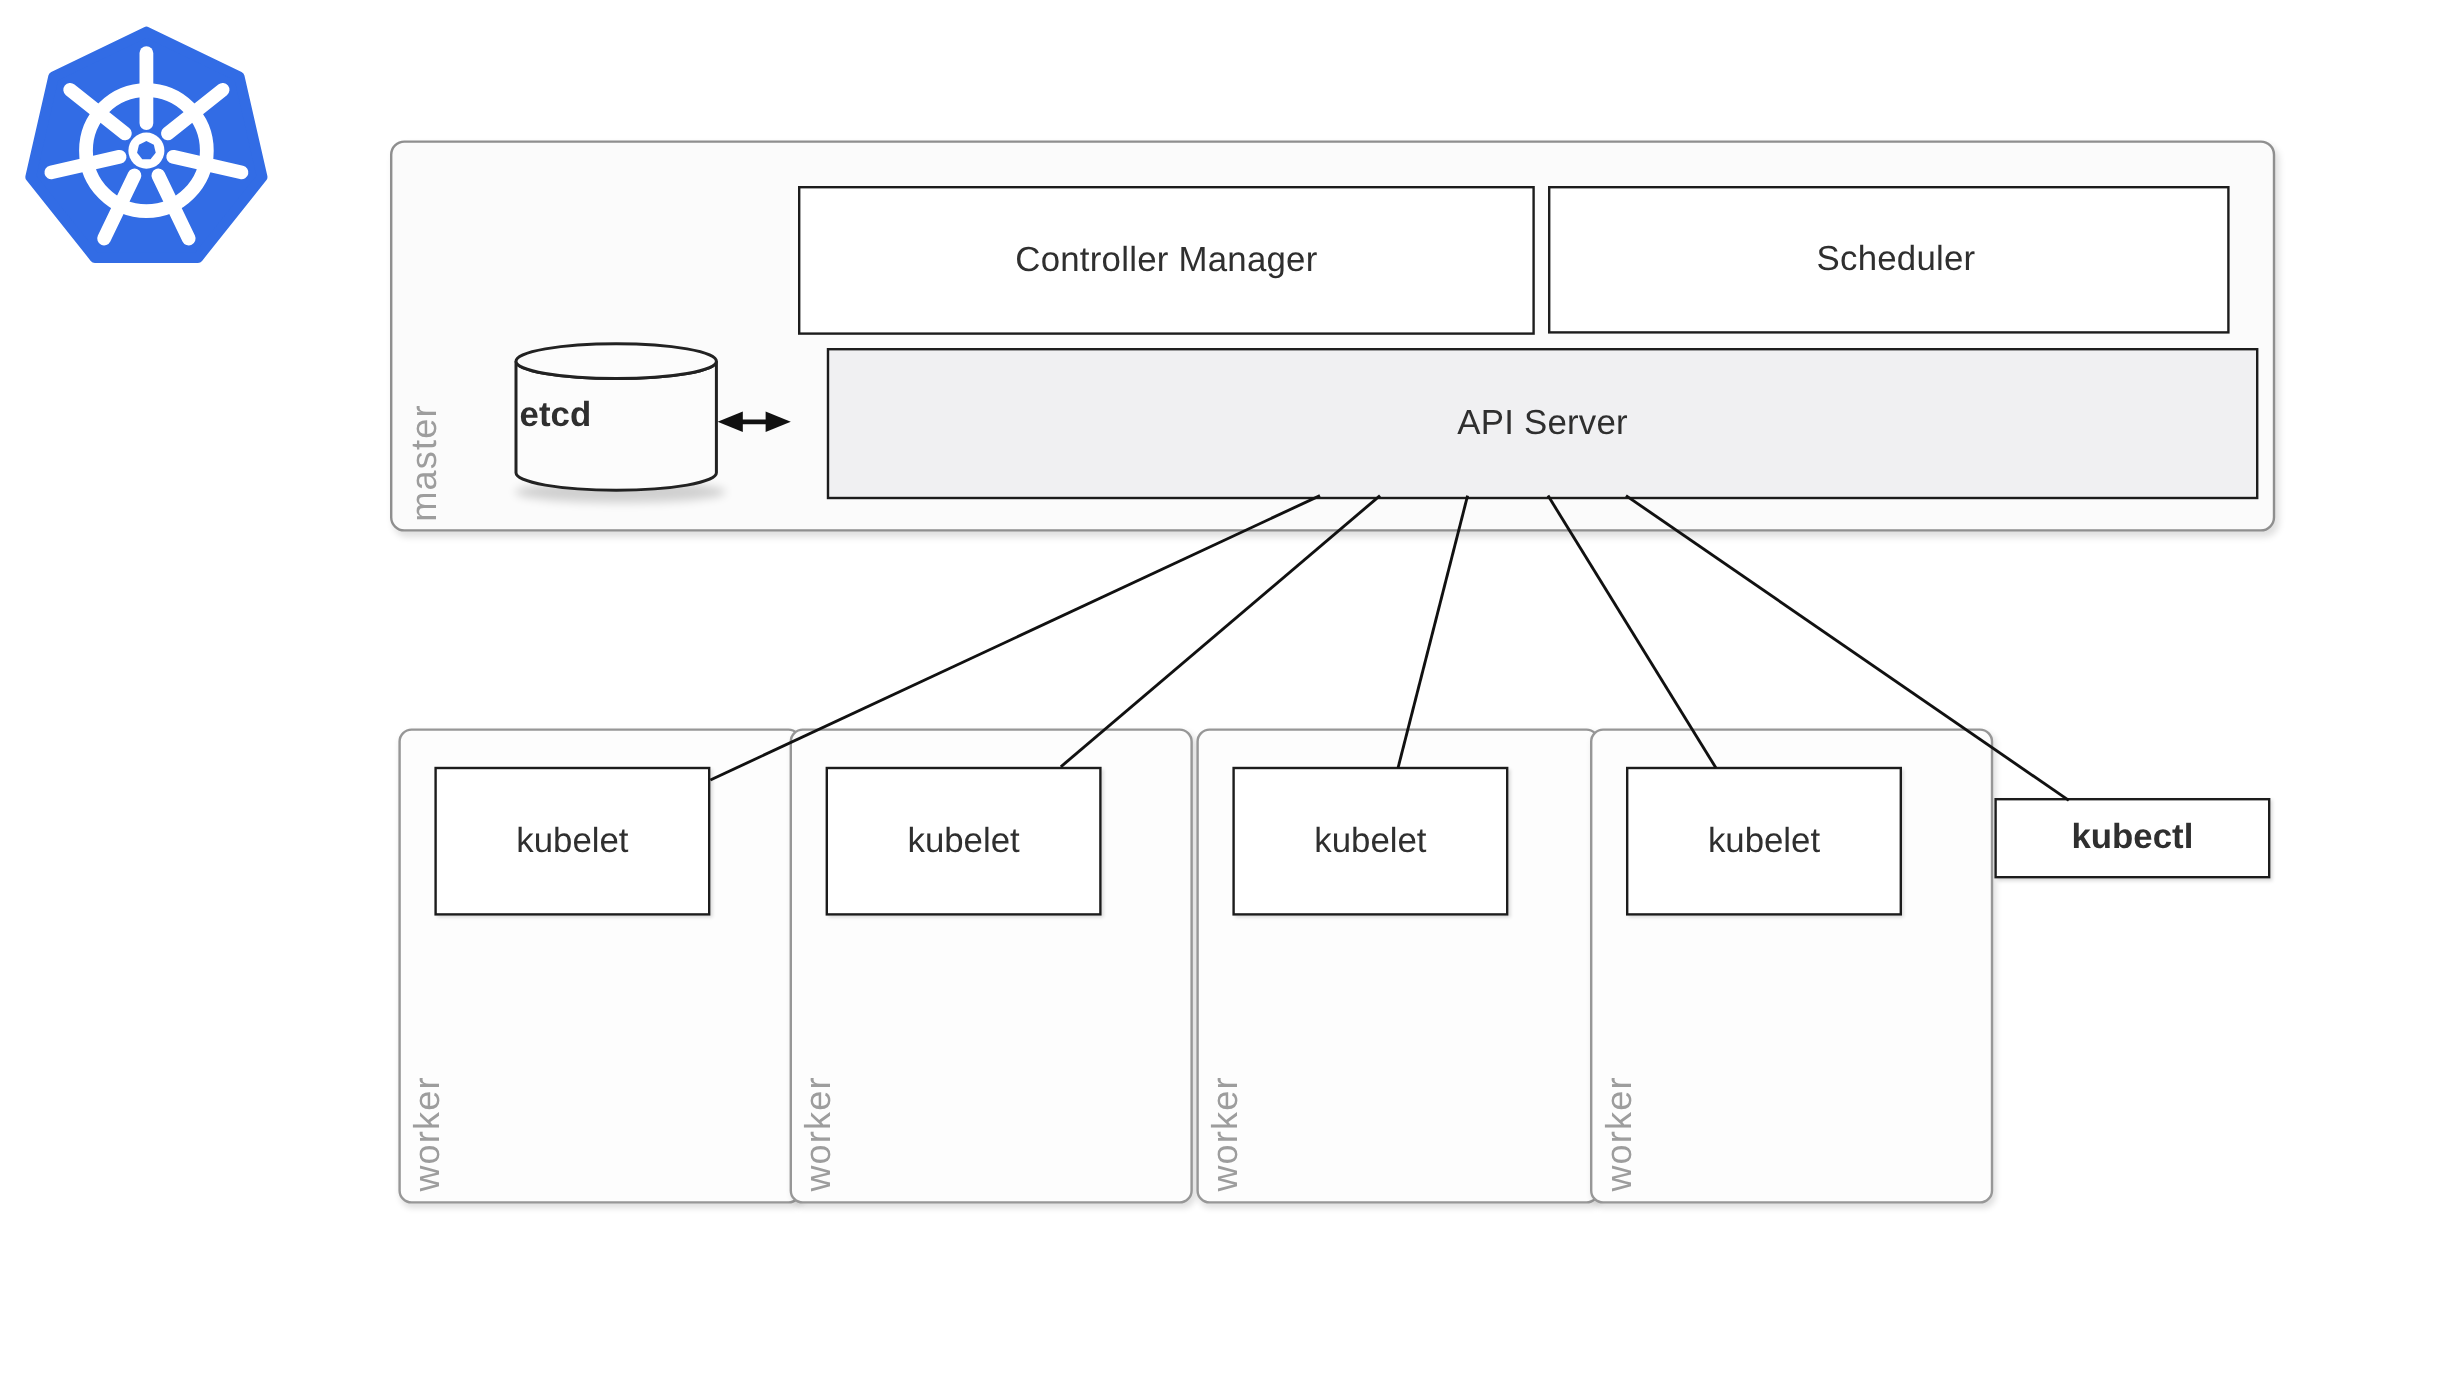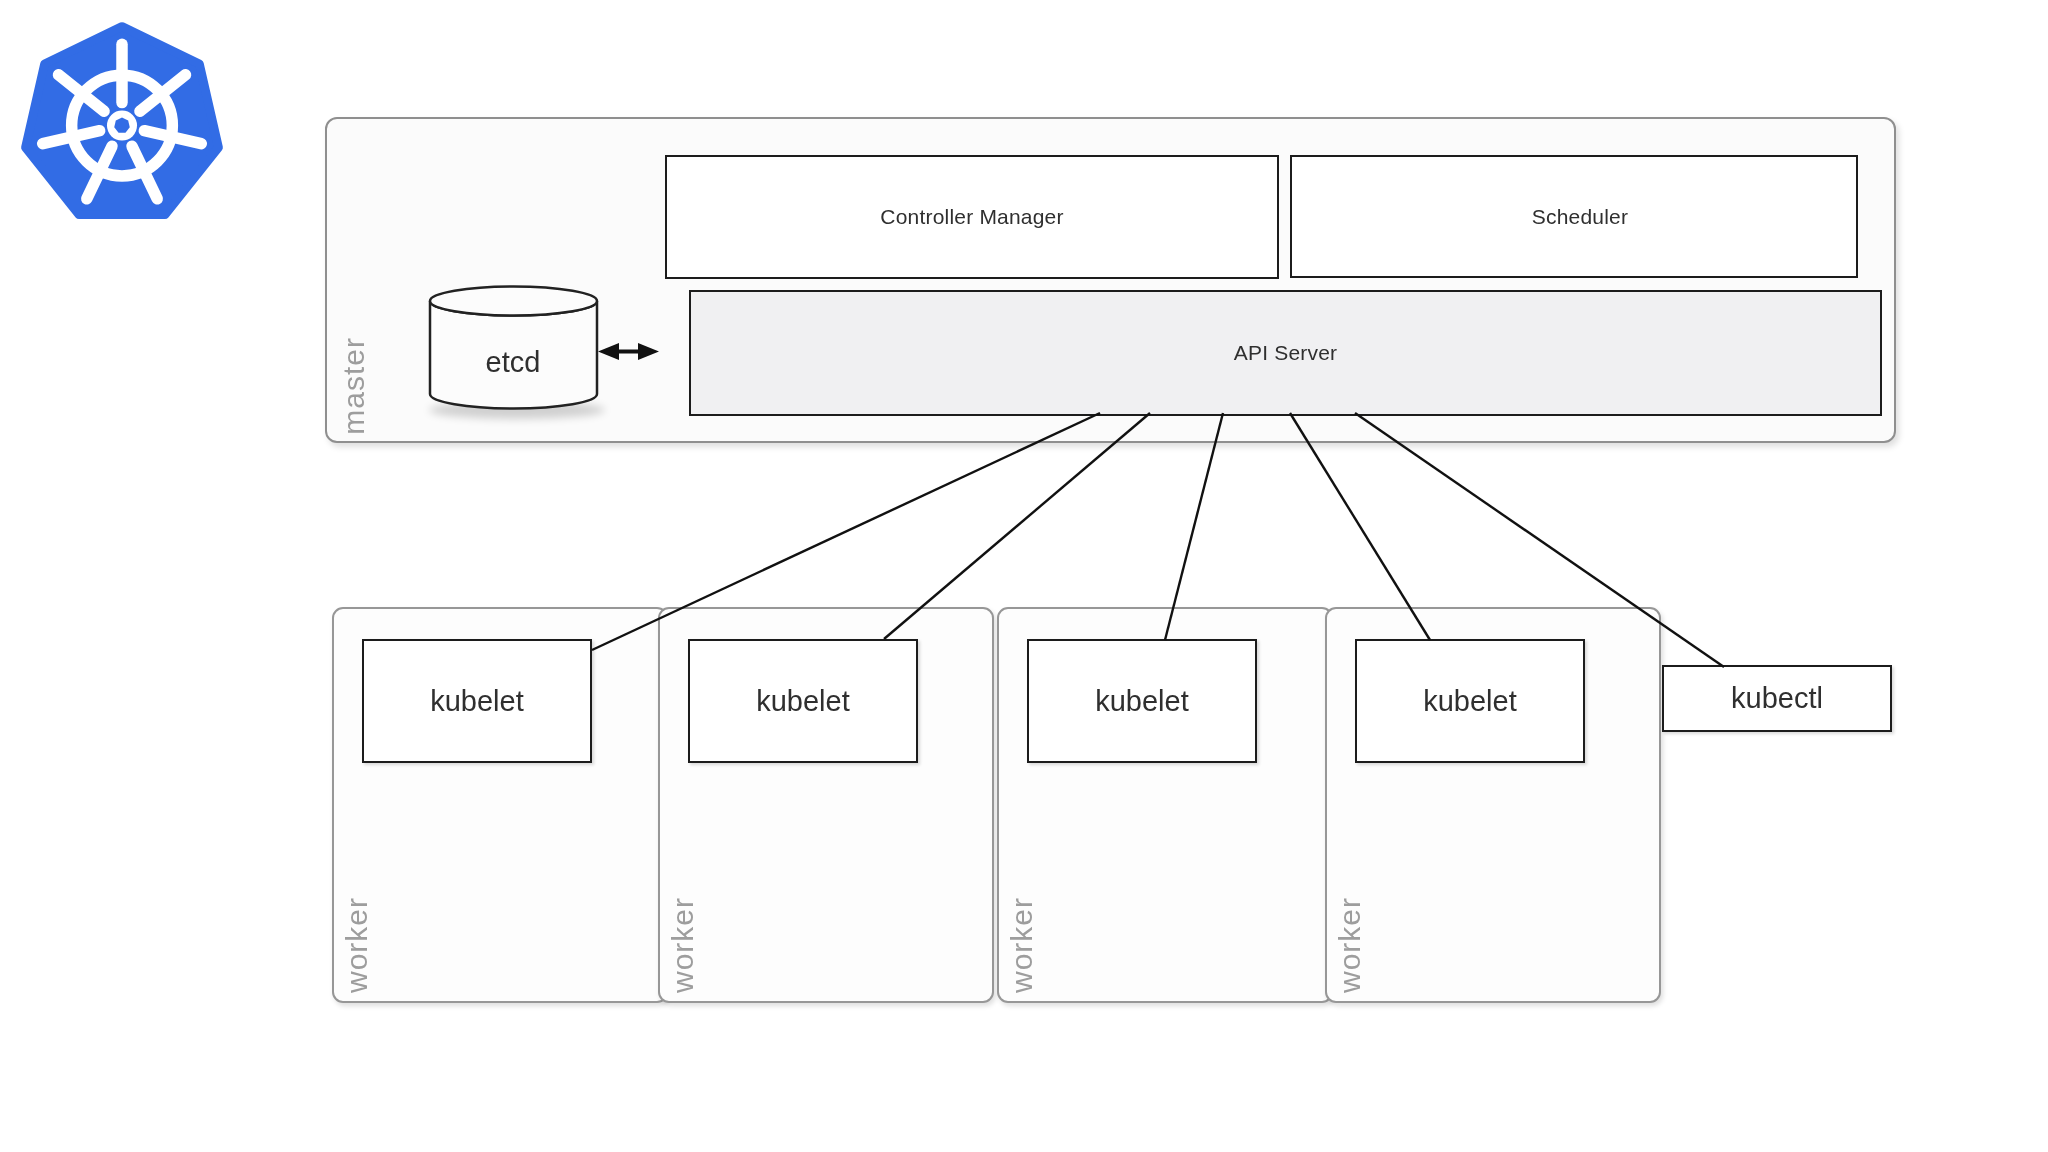--- a/index.html
+++ b/index.html
@@ -11,40 +11,40 @@
 
   
   .master-box{
     position:absolute;left:325px;top:117px;width:1571px;height:326px;
     background:#fbfbfb;border:2px solid #8f8f8f;border-radius:12px;
     box-shadow:3px 4px 6px rgba(0,0,0,.13);
     z-index:1;
   }
   .component{
     position:absolute;display:flex;align-items:center;justify-content:center;
-    background:#ffffff;border:2px solid #1c1c1c;font-size:21px;letter-spacing:.2px;
+    background:#ffffff;border:2px solid #1c1c1c;font-size:29px;letter-spacing:.2px;
   }
   .cm-box       {left:338px;top:36px;width:614px;height:124px;}
   .sched-box    {left:963px;top:36px;width:568px;height:123px;padding-left:12px;}
   .api-box      {left:338px;top:171px;width:1193px;height:126px;background:#f0f0f2;margin-left:24px;}
 
   
   .vlabel{
     position:absolute;
     writing-mode:vertical-rl;transform:rotate(180deg);
     color:#9d9d9d;font-size:30px;letter-spacing:1px;line-height:1;
     user-select:none;
   }
   .master-box .vlabel{left:12px;bottom:6px;}
   .worker-box .vlabel{left:8px;bottom:8px;}
 
   
   .etcd-label{
-    position:absolute;left:433px;top:346px;width:160px;text-align:center;
-    font-size:29px;z-index:6;
+    position:absolute;left:433px;top:330px;width:160px;
+    font-size:29px;z-index:6;font-weight:bold;
   }
 
   
   .worker-box{
     position:absolute;top:607px;width:336px;height:396px;
     background:#fdfdfd;border:2px solid #979797;border-radius:11px;
     box-shadow:2px 3px 5px rgba(0,0,0,.13);
     z-index:2;
   }
   .worker-1{left:332px;}
@@ -58,20 +58,21 @@
     box-shadow:2px 2px 3px rgba(0,0,0,.15);
   }
 
   
   .kubectl-box{
     position:absolute;left:1662px;top:665px;width:230px;height:67px;
     display:flex;align-items:center;justify-content:center;
     background:#ffffff;border:2px solid #1c1c1c;font-size:29px;
     box-shadow:2px 2px 3px rgba(0,0,0,.15);
     z-index:2;
+    font-weight:bold;
   }
 
   
   .overlay{position:absolute;left:0;top:0;z-index:5;pointer-events:none;}
   
   .k8s-logo{position:absolute;left:16px;top:6px;z-index:3;}
 </style>
 </head>
 <body>
 

